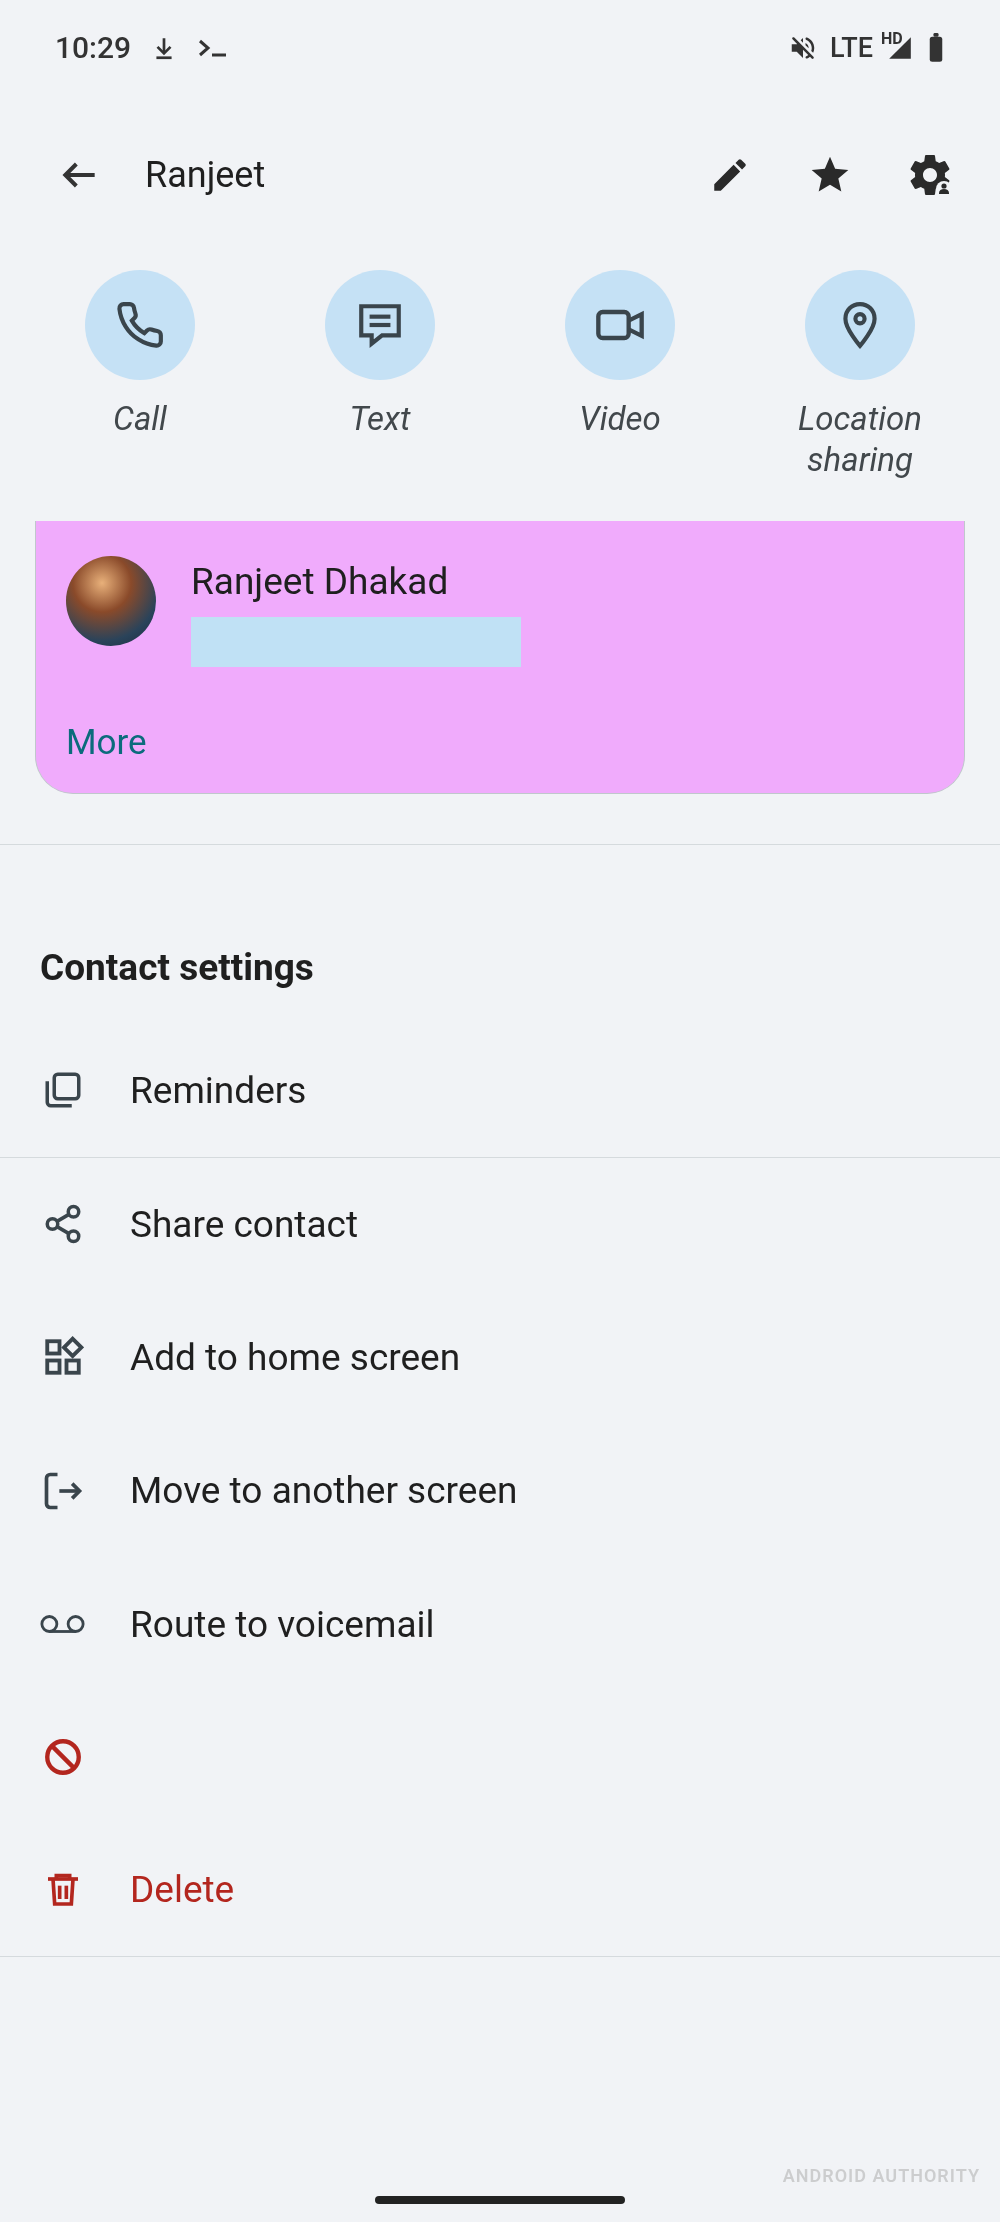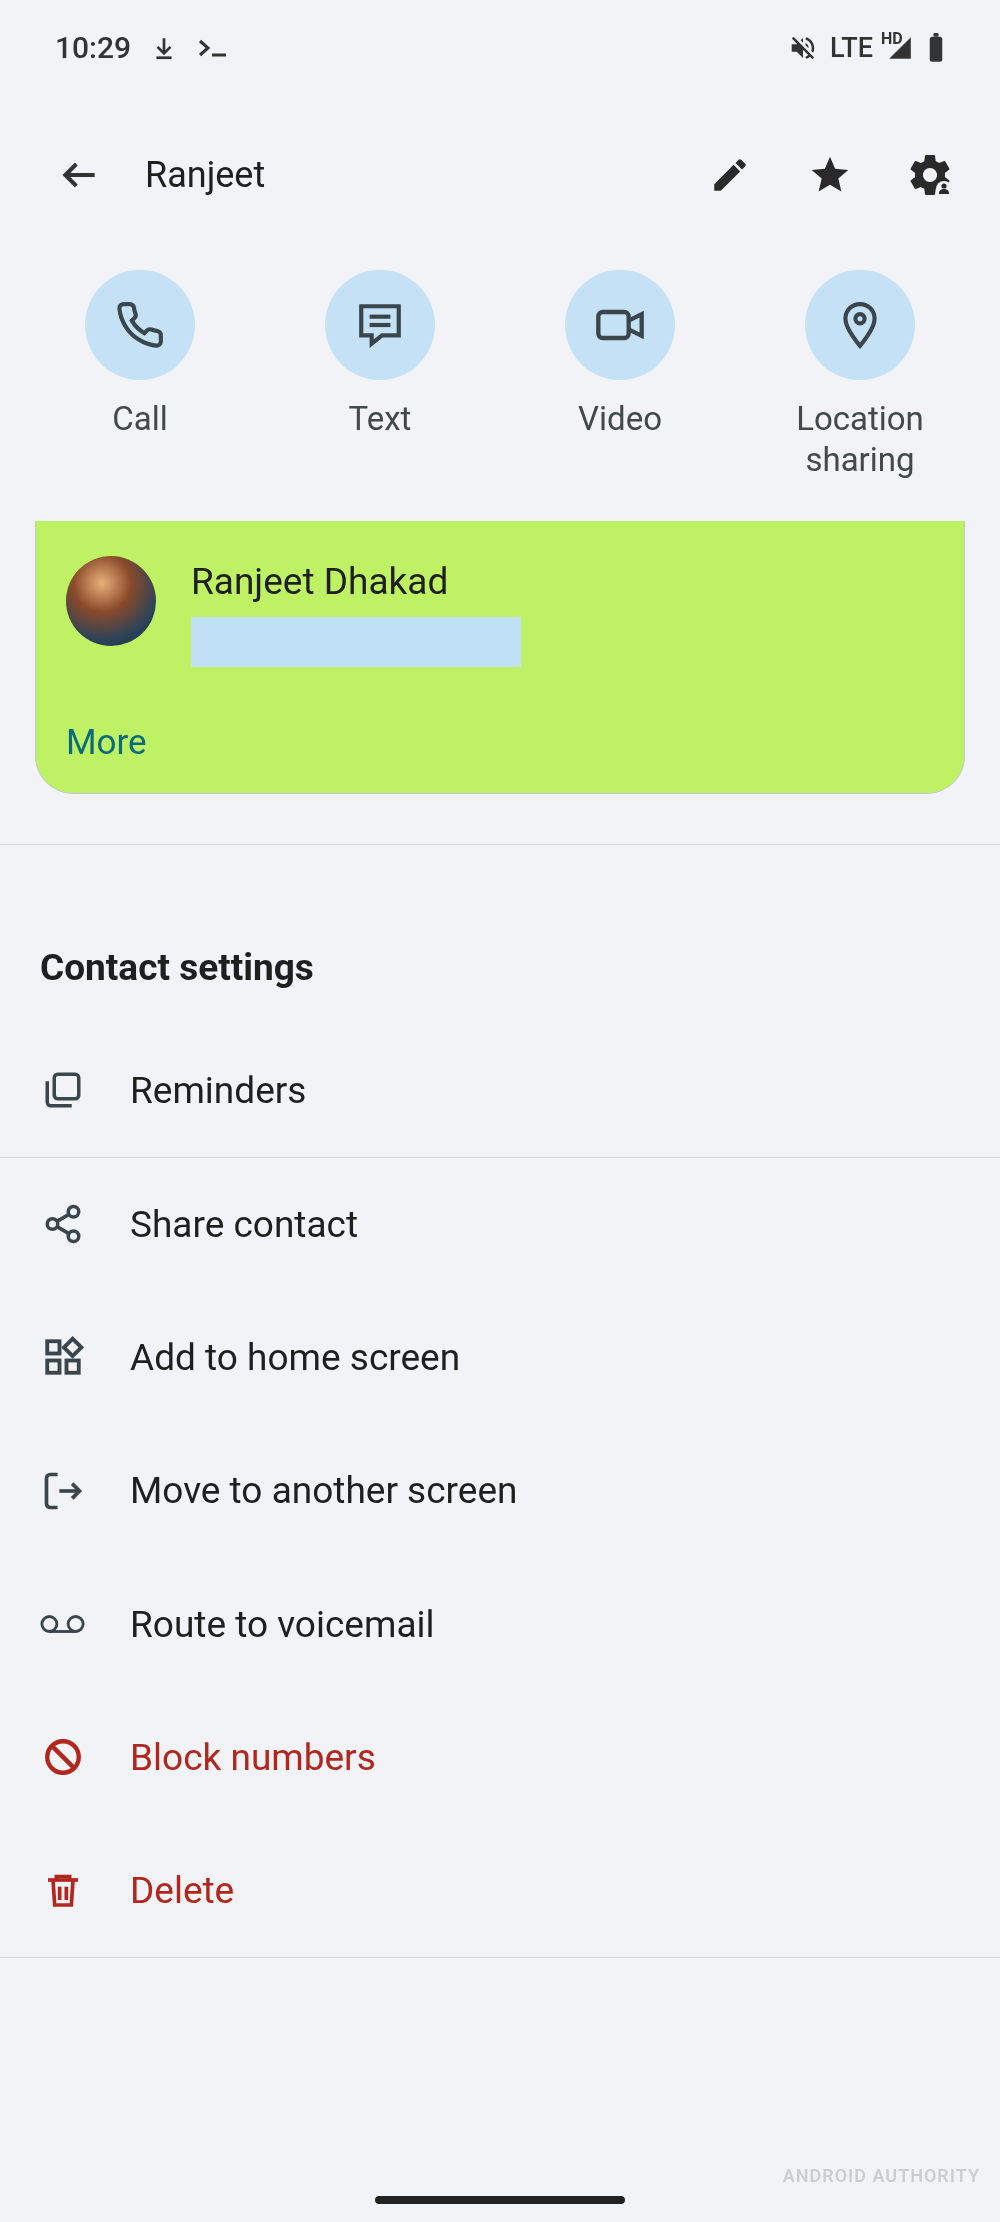--- a/index.html
+++ b/index.html
@@ -49,20 +49,21 @@
     display: flex;
     justify-content: space-around;
     padding: 30px 20px 10px 20px;
   }
   .action-item {
     display: flex;
     flex-direction: column;
     align-items: center;
     gap: 18px;
     width: 190px;
+    font-style: italic;
   }
   .action-circle {
     width: 110px;
     height: 110px;
     border-radius: 55px;
     background: #c5e1f5;
     display: flex;
     align-items: center;
     justify-content: center;
   }
@@ -72,21 +73,21 @@
     text-align: center;
     line-height: 1.25;
   }
 
   .contact-card {
     margin: 30px 35px 16px 35px;
     border: 1.5px solid #c0c7cc;
     border-top: none;
     border-radius: 0 0 38px 38px;
     padding: 35px 30px 30px 30px;
-    background: #bef264;
+    background: #f0abfc;
   }
   .contact-row {
     display: flex;
     align-items: flex-start;
     gap: 35px;
   }
   .avatar {
     width: 90px;
     height: 90px;
     border-radius: 45px;
@@ -346,21 +347,20 @@
     <div class="setting-label">Route to voicemail</div>
   </div>
 
   <div class="setting-row">
     <div class="setting-icon-slot">
       <svg width="42" height="42" viewBox="0 0 24 24" fill="none" stroke="#b3261e" stroke-width="2.5">
           <circle cx="12" cy="12" r="9"></circle>
           <line x1="5.5" y1="5.5" x2="18.5" y2="18.5"></line>
         </svg>
     </div>
-    <div class="setting-label danger">Block numbers</div>
   </div>
 
   <div class="setting-row">
     <div class="setting-icon-slot">
       <svg width="40" height="40" viewBox="0 0 24 24" fill="none" stroke="#b3261e" stroke-width="2.2">
           <path d="M3 6h18"></path>
           <path d="M8 6V4h8v2"></path>
           <path d="M6 6l1 15h10l1-15"></path>
           <line x1="10" y1="10" x2="10" y2="18"></line>
           <line x1="14" y1="10" x2="14" y2="18"></line>

